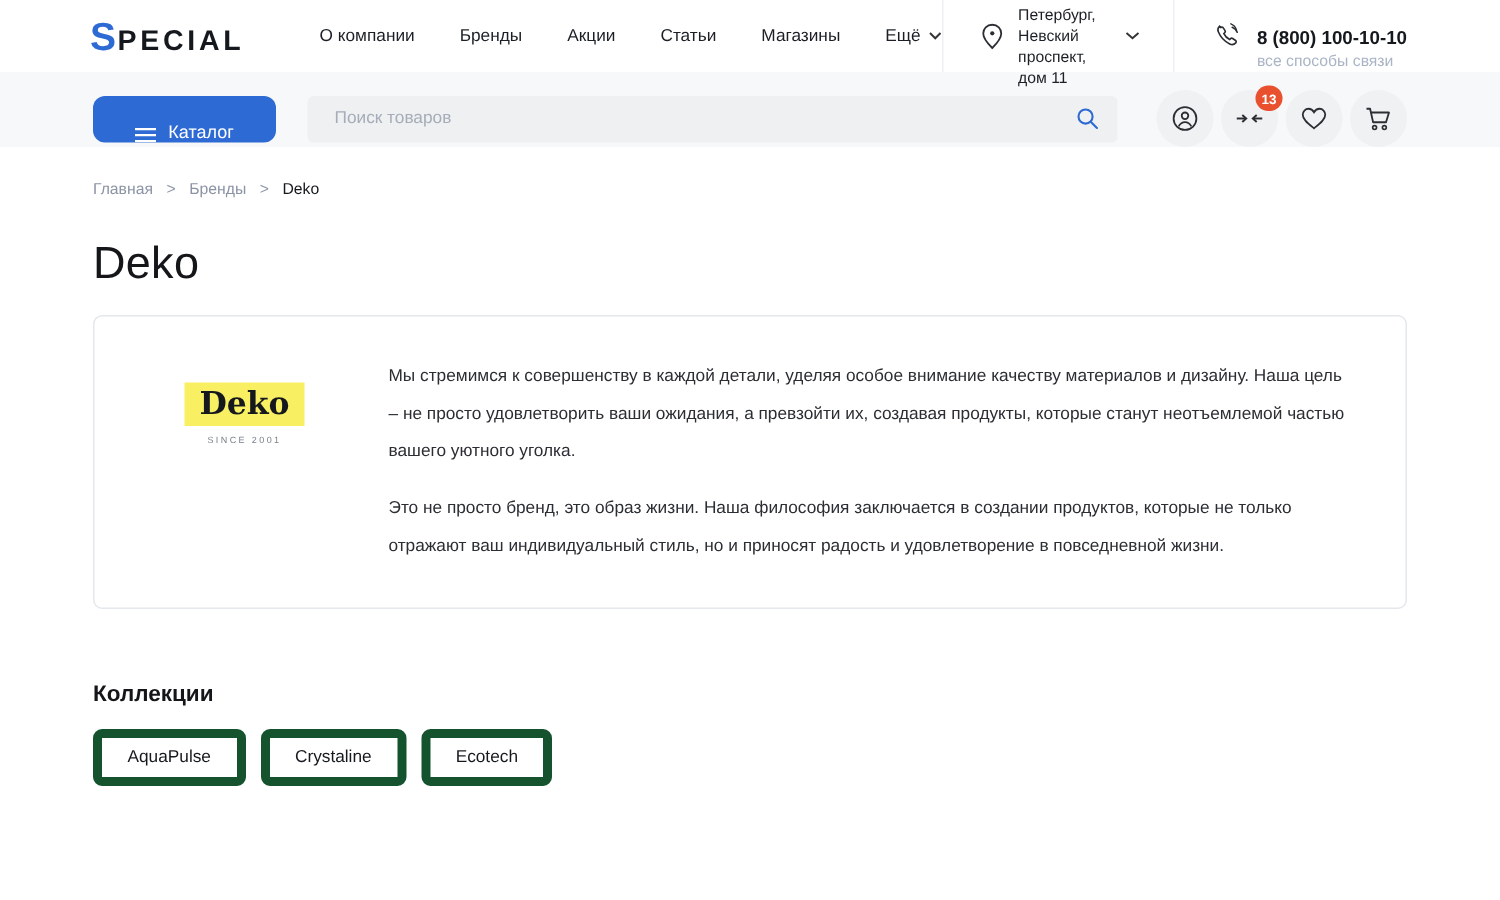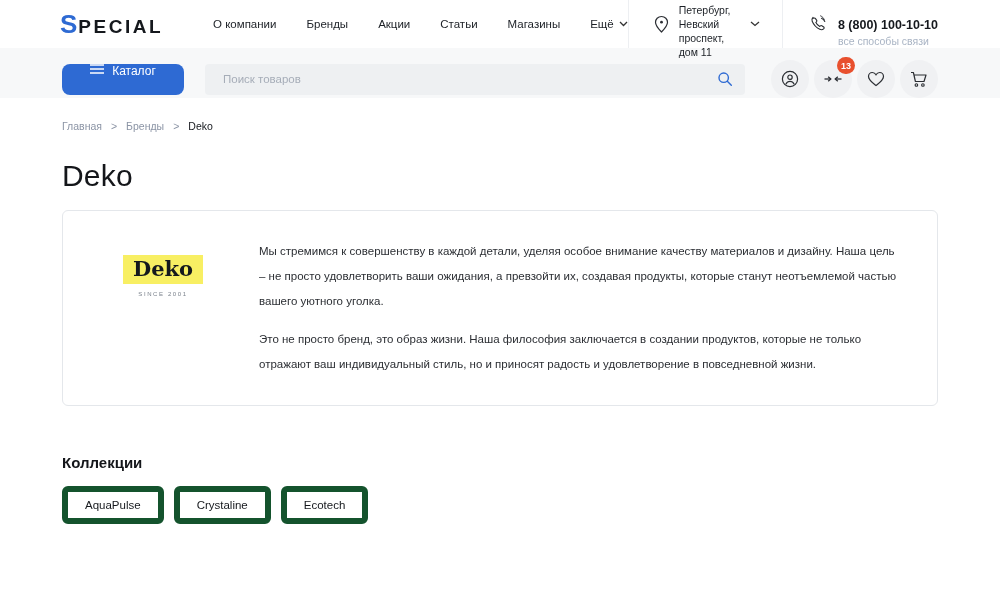--- a/index.html
+++ b/index.html
@@ -20,21 +20,21 @@
   .loc-text { font-size:10.5px; line-height:14px; color:#1c2026; }
   .phone-block { display:flex; align-items:center; gap:10px; padding:0 62px 0 26px;
     border-left:1px solid #edeff2; }
   .phone-num { font-size:12.5px; font-weight:700; color:#15181d; white-space:nowrap;margin-top:17px; }
   .phone-sub { font-size:10.5px; color:#a9b4c4; margin-top:3px; cursor:pointer; }
 
   
   .midband { background:#f7f8f9; padding-top:12px; }
   .searchrow { display:flex; align-items:center; margin:0 62px; }
   .catalog-btn { height:31px; min-width:122px; background:#2e6ad3; border:none; border-radius:8px;
-    color:#fff; font-size:12px; font-family:inherit; display:flex; align-items:flex-start;
+    color:#fff; font-size:12px; font-family:inherit; display:flex; align-items:flex-end;
     justify-content:center; gap:8px; cursor:pointer; }
   .searchbox { flex:0 0 540px; height:31px; margin-left:21px; background:#eef0f2; border-radius:4px;
     display:flex; align-items:center; padding:0 12px 0 18px; }
   .searchbox input { flex:1; border:none; outline:none; background:transparent;
     font-size:11.5px; font-family:inherit; color:#333; }
   .searchbox input::placeholder { color:#a6adb8; }
   .icon-circles { margin-left:auto; display:flex; gap:5px; }
   .circle-btn { position:relative; width:38px; height:38px; border-radius:50%; background:#f0f1f3;
     border:none; display:flex; align-items:center; justify-content:center; cursor:pointer; }
   .badge { position:absolute; top:-3px; right:-3px; min-width:17px; height:17px; border-radius:9px;

